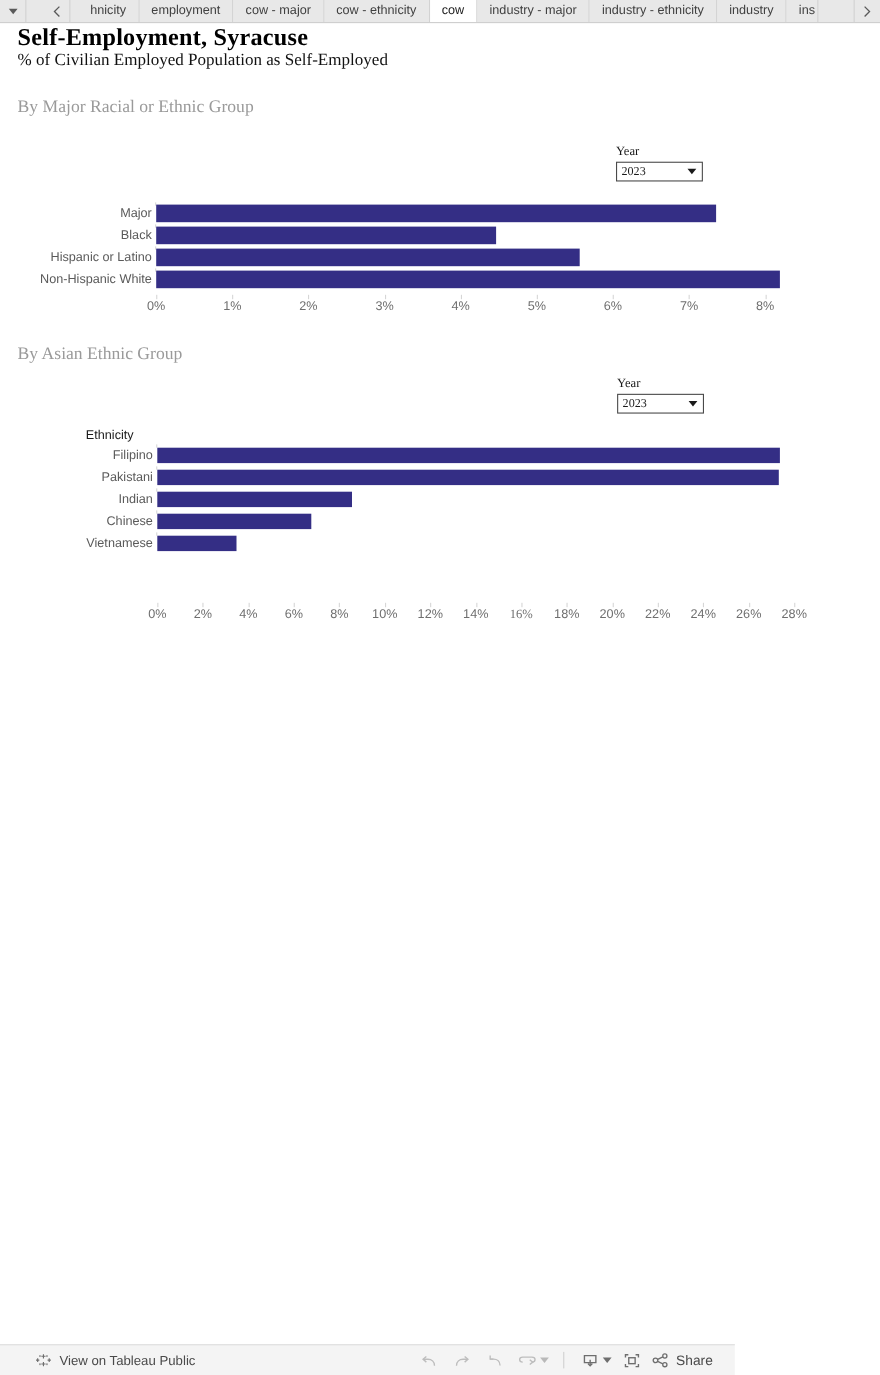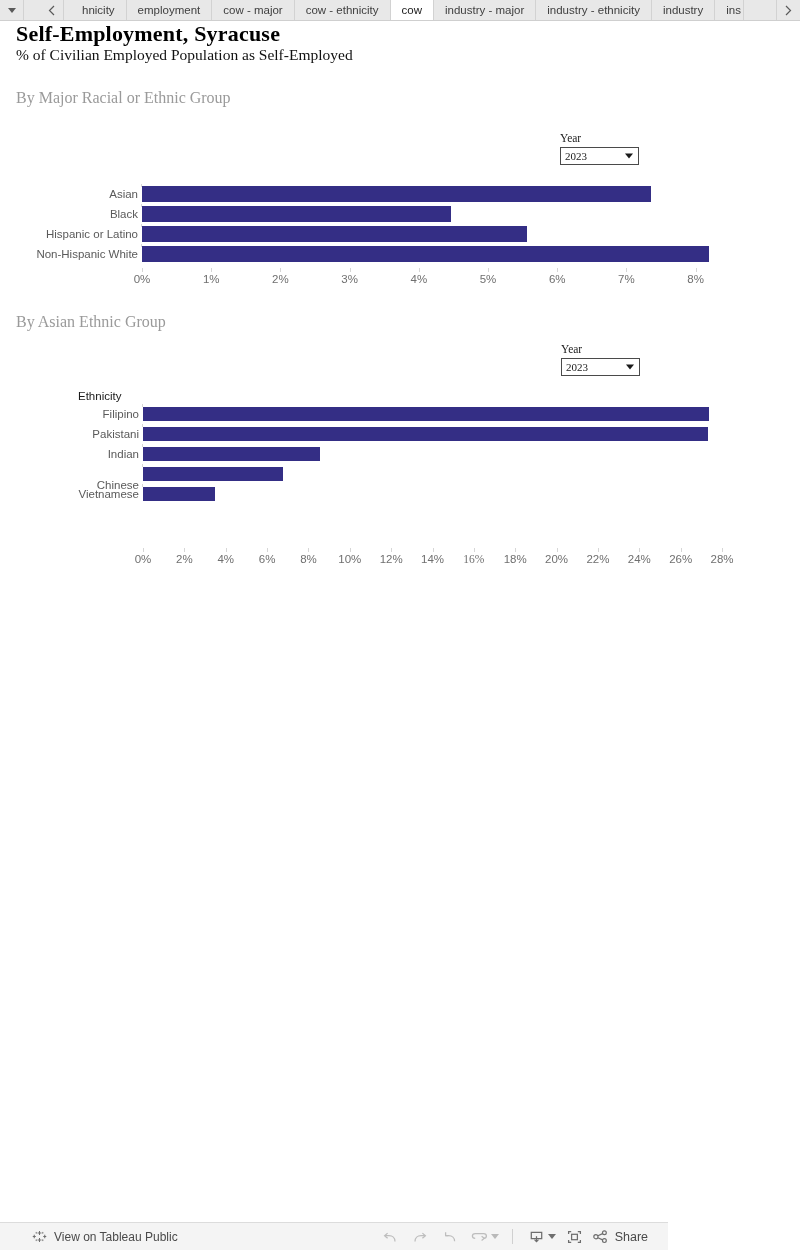--- a/index.html
+++ b/index.html
@@ -206,21 +206,21 @@
     <div class="flabel">Year</div>
     <div class="select">
       <span>2023</span>
       <span class="caret"></span>
     </div>
   </div>
 
   <div class="chart chart1" id="chart1" style="left:142px; top:184px; width:560px;">
     <div id="chart1-rows">
         <div class="row" style="height: 20px;">
-          <span class="rlabel" style="line-height: 20px;">Asian</span>
+          <span class="rlabel" style="line-height: 20px;">Major</span>
           <span class="tickdot"></span>
           <span class="bar" style="width: 508.62px; background: rgb(52, 46, 133);"></span>
         </div>
         <div class="row" style="height: 20px;">
           <span class="rlabel" style="line-height: 20px;">Black</span>
           <span class="tickdot"></span>
           <span class="bar" style="width: 309.324px; background: rgb(52, 46, 133);"></span>
         </div>
         <div class="row" style="height: 20px;">
           <span class="rlabel" style="line-height: 20px;">Hispanic or Latino</span>
@@ -275,21 +275,21 @@
           <span class="rlabel" style="line-height: 20px;">Pakistani</span>
           <span class="tickdot"></span>
           <span class="bar" style="width: 564.564px; background: rgb(52, 46, 133);"></span>
         </div>
         <div class="row" style="height: 20px;">
           <span class="rlabel" style="line-height: 20px;">Indian</span>
           <span class="tickdot"></span>
           <span class="bar" style="width: 177.021px; background: rgb(52, 46, 133);"></span>
         </div>
         <div class="row" style="height: 20px;">
-          <span class="rlabel" style="line-height: 20px; margin-top: 11px;">Chinese</span>
+          <span class="rlabel" style="line-height: 20px;">Chinese</span>
           <span class="tickdot"></span>
           <span class="bar" style="width: 140.004px; background: rgb(52, 46, 133);"></span>
         </div>
         <div class="row" style="height: 20px;">
           <span class="rlabel" style="line-height: 20px;">Vietnamese</span>
           <span class="tickdot"></span>
           <span class="bar" style="width: 71.9664px; background: rgb(52, 46, 133);"></span>
         </div>
       </div>
     <div class="axis" id="chart2-axis" style="top: 144px; width: 568.7px;">

